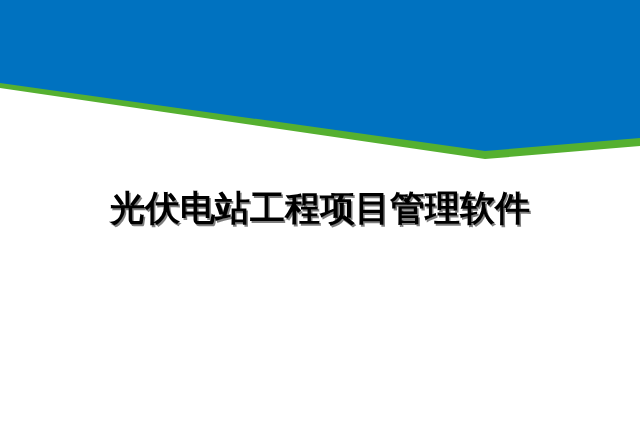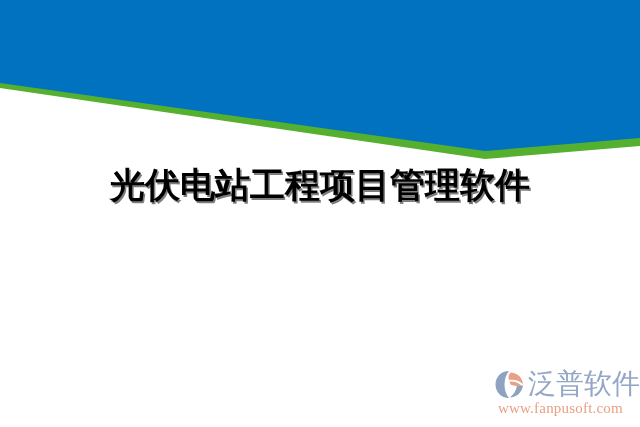--- a/index.html
+++ b/index.html
@@ -26,21 +26,21 @@
     top: 0;
     width: 640px;
     height: 160px;
     pointer-events: none;
   }
 
   
   #title-block {
     position: absolute;
     left: 0;
-    top: 161px;
+    top: 184px;
     width: 640px;
     text-align: center;
   }
   .title-line {
     display: block;
     font-family: "Liberation Sans", "DejaVu Sans", sans-serif;
     font-weight: bold;
     font-size: 35px;
     line-height: 47px;
     color: #000000;
@@ -102,33 +102,14 @@
 
     <polygon points="0,88 485,159 640,146 640,0 0,0" fill="#55b030"></polygon>
 
     <polygon points="0,83 485,151 640,138 640,0 0,0" fill="#0072c0"></polygon>
   </svg>
 
   <div id="title-block">
     <span class="title-line">光伏电站工程项目管理软件</span>
   </div>
 
-  <div id="brand-logo">
-
-    <div id="brand-logo-row">
-      <svg id="brand-mark" viewBox="0 0 64 64">
-
-        <path d="M30 6 C14 6 3 18 3 33 C3 48 14 60 30 60 C25 54 21 45 21 33
-                 C21 21 25 12 30 6 Z" fill="#8fa2c2"></path>
-
-        <path d="M33 9 C46 9 57 19 58 32 C50 25 40 22 30 24 C28 18 30 12 33 9 Z" fill="#e8a184"></path>
-
-        <path d="M58 35 C56 49 45 59 32 59 C40 52 45 44 46 35 Z" fill="#8fa2c2"></path>
-
-        <path d="M31 27 C40 26 48 29 55 35 C48 37 40 36 33 33 Z" fill="#e8a184"></path>
-      </svg>
-      <span id="brand-name">泛普软件</span>
-    </div>
-
-    <div id="brand-url">www.fanpusoft.com</div>
-  </div>
 
 </div>
 
 </body></html>

